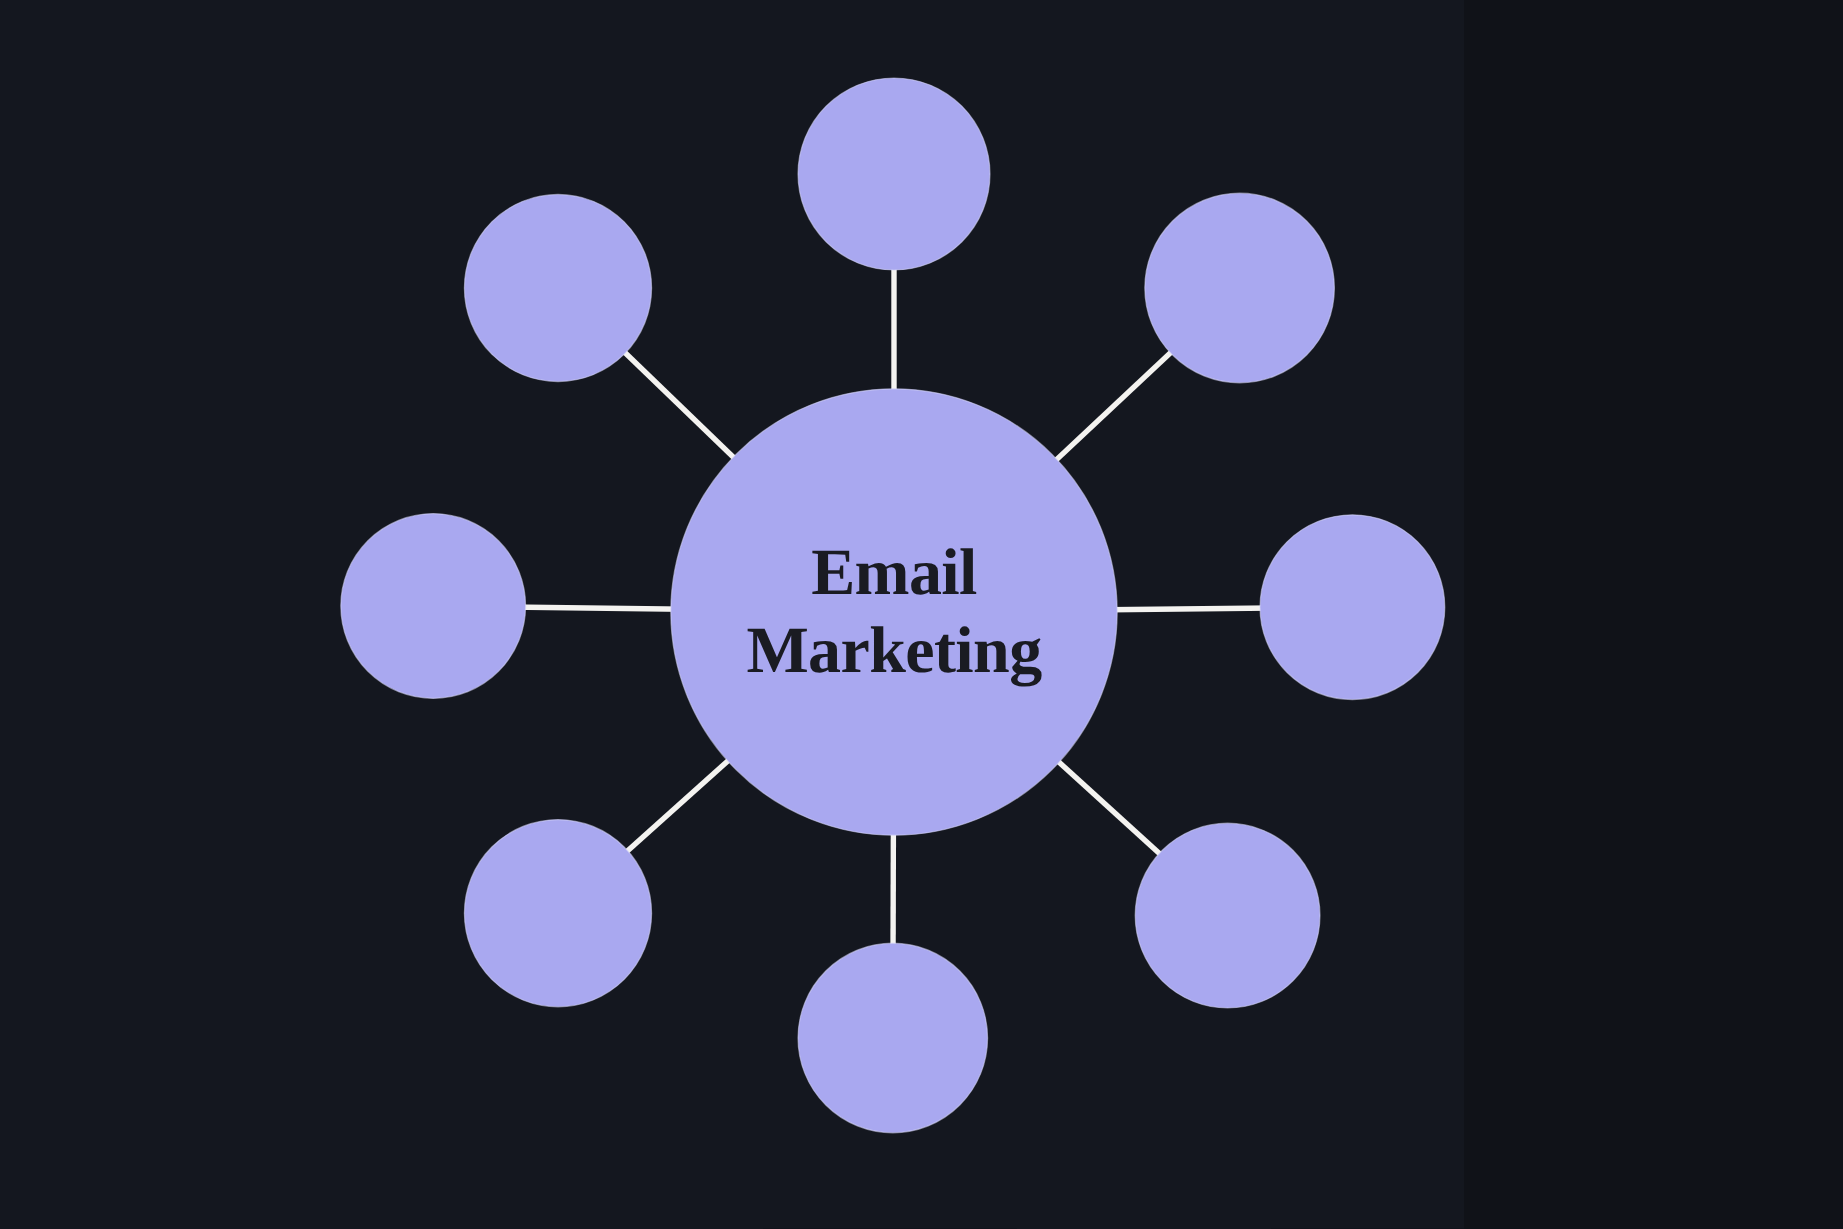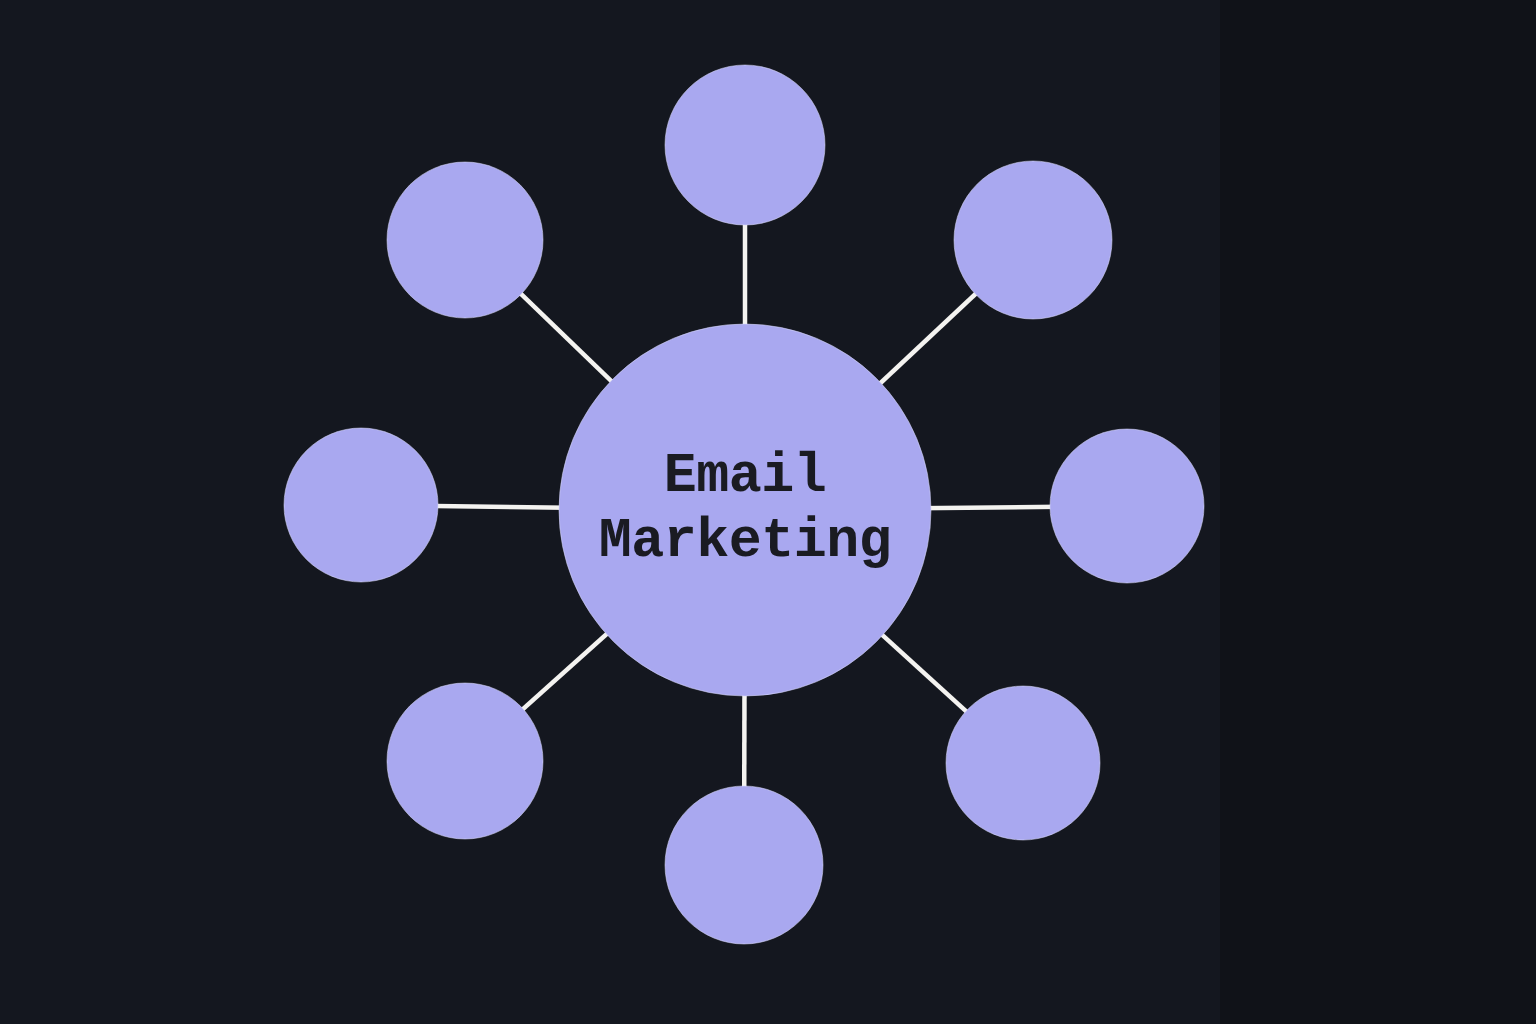--- a/index.html
+++ b/index.html
@@ -5,21 +5,21 @@
   html, body {
     margin: 0;
     padding: 0;
     background: #101218;
   }
   .stage {
     position: relative;
     width: 1220px;
     height: 1024px;
     overflow: hidden;
-    font-family: Liberation Mono, monospace;
+    font-family: Liberation Serif, serif;
   }
   .stage svg {
     position: absolute;
     inset: 0;
     display: block;
   }
   .center-label {
     position: absolute;
     width: 380px;
     transform: translate(-50%, -50%);

